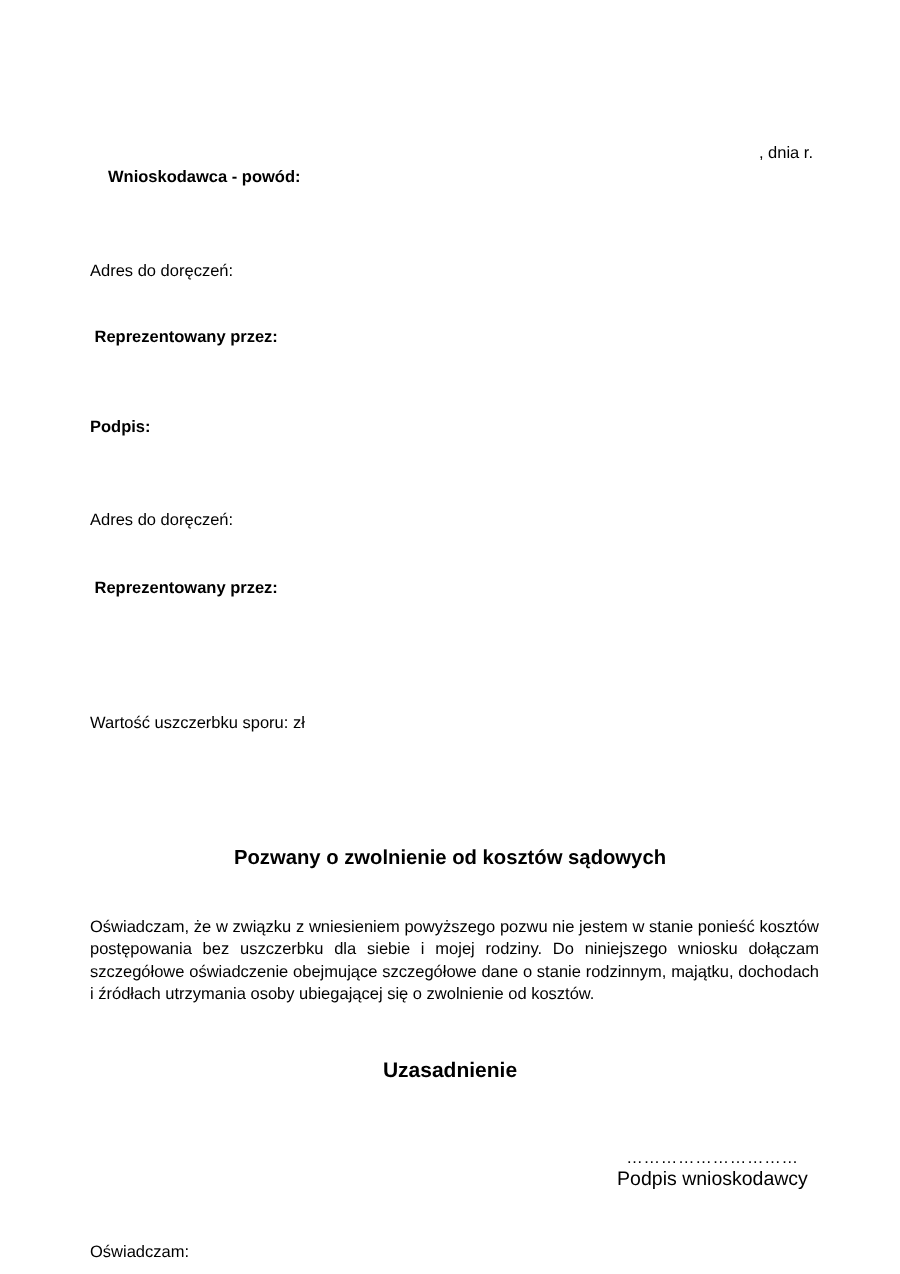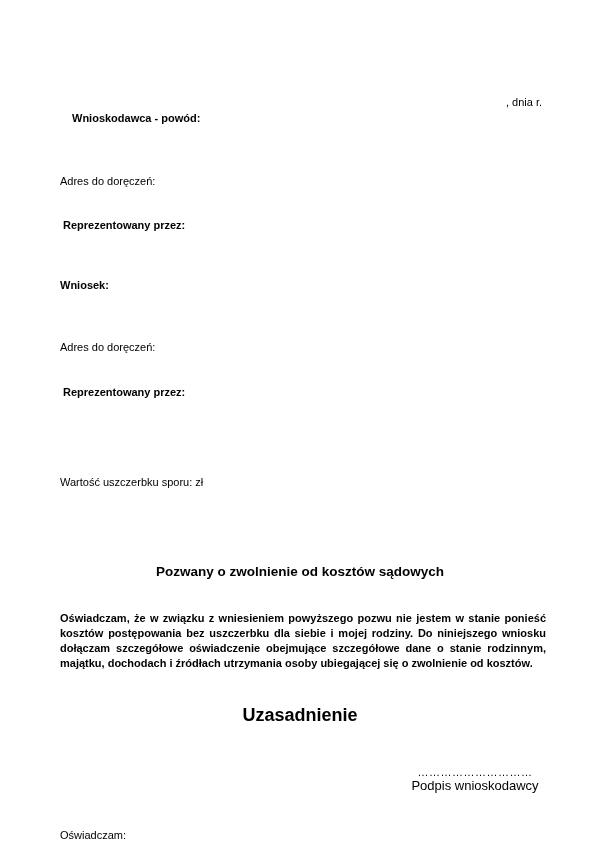--- a/index.html
+++ b/index.html
@@ -49,28 +49,27 @@
     top: 567px;
     left: 60px;
     width: 486px;
     line-height: 15px;
   }
   .body-text p {
     margin: 0;
   }
   .body-text .justified {
     text-align: justify;
-    font-weight: bold;
   }
   .justif-heading {
     top: 661px;
     left: 0;
     width: 600px;
     text-align: center;
-    font-size: 18px;
+    font-size: 14px;
   }
   .signature-block {
     top: 722px;
     right: 55px;
     width: 140px;
     text-align: center;
     line-height: 13px;
   }
   .signature-block .dots {
     letter-spacing: 0.5px;
@@ -86,21 +85,21 @@
 <div class="page">
 
   <div class="abs date-line">, dnia  r.</div>
 
   <div class="abs bold lbl-claimant">Wnioskodawca - powód:</div>
 
   <div class="abs lbl-address1">Adres do doręczeń:</div>
 
   <div class="abs bold lbl-repr1">Reprezentowany przez:</div>
 
-  <div class="abs bold lbl-defendant">Wniosek:</div>
+  <div class="abs bold lbl-defendant">Podpis:</div>
 
   <div class="abs lbl-address2">Adres do doręczeń:</div>
 
   <div class="abs bold lbl-repr2">Reprezentowany przez:</div>
 
   <div class="abs lbl-value">Wartość uszczerbku sporu:  zł</div>
 
 
   <div class="abs bold doc-title">Pozwany o zwolnienie od kosztów sądowych</div>
 

